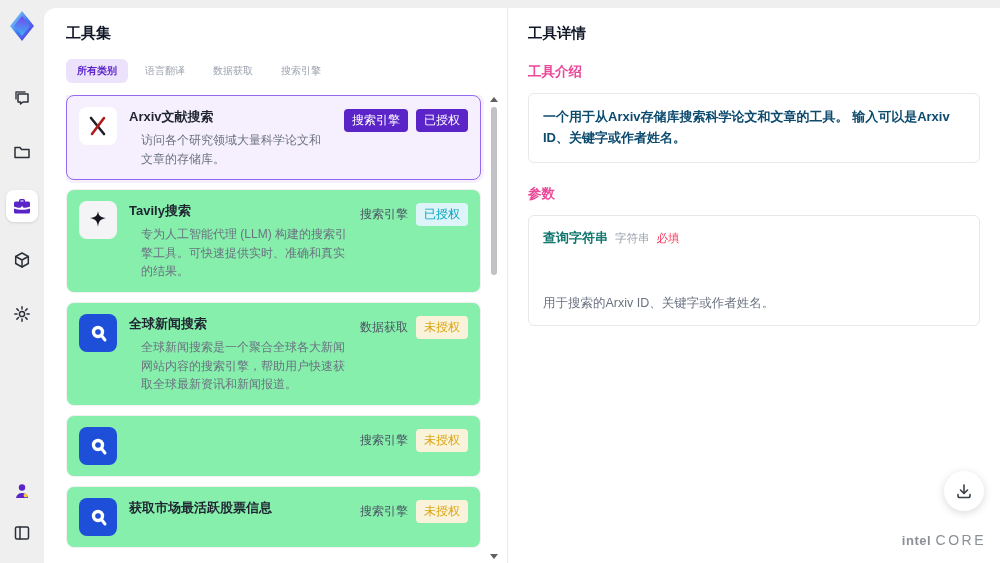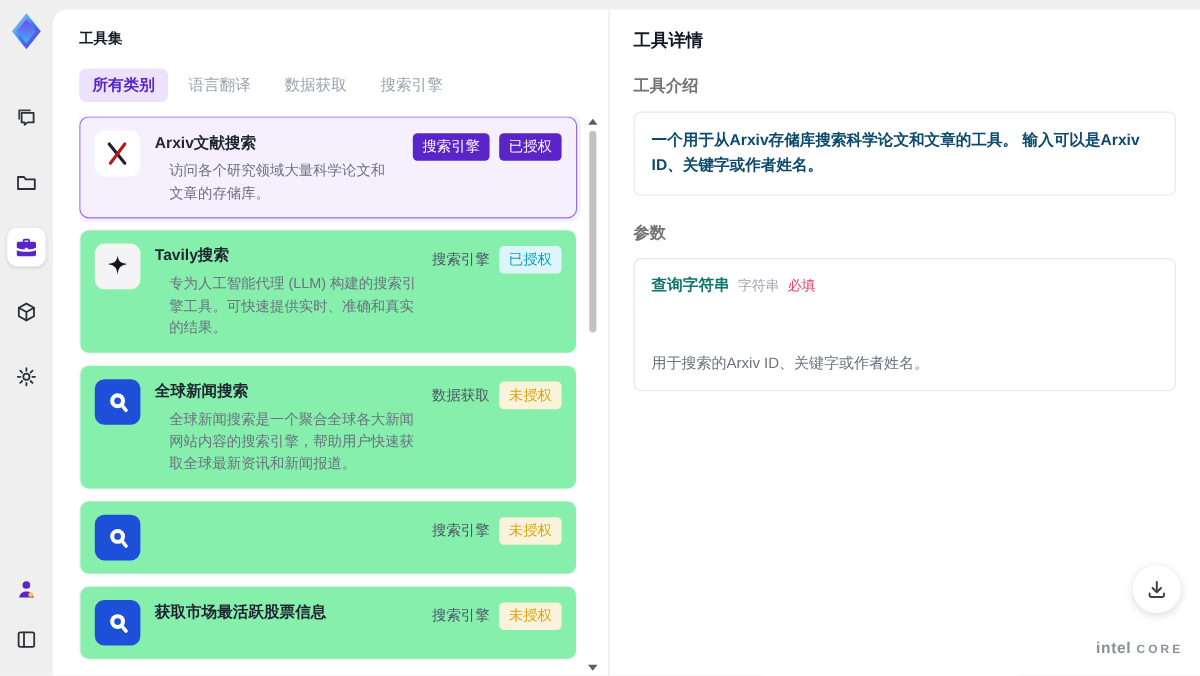--- a/index.html
+++ b/index.html
@@ -18,23 +18,23 @@
   .rail-spacer { flex:1; }
   .rail-bottom { display:flex; flex-direction:column; gap:10px; align-items:center; margin-bottom:14px; }
 
   
   .main { position:absolute; left:44px; top:8px; right:0; bottom:0;
     background:#ffffff; border-top-left-radius:12px; display:flex; overflow:hidden; }
 
   
   .panel-left { width:464px; flex:0 0 464px; border-right:1px solid #e9e9ee;
     padding:16px 0 0 22px; display:flex; flex-direction:column; overflow:hidden; }
-  .panel-title { font-size:12px; font-weight:bold; color:#111827; margin-bottom:16px; }
+  .panel-title { font-size:15px; font-weight:bold; color:#111827; margin-bottom:16px; }
   .tabs { display:flex; gap:6px; margin-bottom:12px; }
-  .tab { font-size:13px; color:#9ca3af; padding:5px 11px; border-radius:6px; cursor:pointer; white-space:nowrap; }
+  .tab { font-size:10px; color:#9ca3af; padding:5px 11px; border-radius:6px; cursor:pointer; white-space:nowrap; }
   .tab.active { color:var(--accent-deep); background:var(--tab-active-bg); font-weight:bold; }
 
   .list-wrap { position:relative; flex:1; overflow:hidden; padding-right:26px; }
   .tool-list { display:flex; flex-direction:column; gap:9px; }
   .card { display:flex; align-items:flex-start; gap:12px; padding:11px 12px;
     border:1px solid #f1f1f4; border-radius:8px; background:#86efac; cursor:pointer; }
   .card.selected { background:var(--selected-bg); border:1.5px solid var(--selected-border);
     box-shadow:0 0 0 3px rgba(124,58,237,.08); }
   .tool-icon { width:38px; height:38px; border-radius:8px; flex:0 0 38px;
     display:flex; align-items:center; justify-content:center; background:#f4f4f6; overflow:hidden; }
@@ -54,37 +54,37 @@
   .vscroll { position:absolute; right:8px; top:0; bottom:2px; width:10px; }
   .vs-arrow { width:0; height:0; border-left:4px solid transparent; border-right:4px solid transparent; margin:2px auto; cursor:pointer; }
   .vs-up   { border-bottom:5px solid #606060; }
   .vs-down { border-top:5px solid #606060; position:absolute; bottom:0; left:1px; }
   .vs-thumb { position:absolute; top:12px; left:2px; width:6px; height:168px;
     background:#c2c2c6; border-radius:3px; cursor:pointer; }
 
   
   .panel-right { flex:1; padding:16px 20px 0 20px; position:relative; }
   .detail-title { font-size:14.5px; font-weight:bold; color:#111827; margin-bottom:20px; }
-  .section-head { font-size:13.5px; font-weight:bold; color:#737373; margin-bottom:12px; }
+  .section-head { font-size:13.5px; font-weight:bold; color:#ec4899; margin-bottom:12px; }
   .info-box { border:1px solid #e7e7ec; border-radius:6px; background:#fff;
     padding:13px 14px; font-size:13px; color:#0c4a6e; line-height:1.6; margin-bottom:22px;font-weight:bold; }
   .param-box { border:1px solid #e7e7ec; border-radius:6px; background:#fff; padding:13px 14px; }
   .param-head { display:flex; align-items:baseline; gap:7px; margin-bottom:9px; }
   .param-name { font-size:13px; font-weight:bold; color:#0f766e; }
   .param-type { font-size:11.5px; color:#9ca3af; }
   .param-req  { font-size:11.5px; color:var(--required-red); }
   .param-desc { font-size:12.5px; color:#6b7280;margin-top:48px; }
 
   
   .fab { position:absolute; right:16px; bottom:52px; width:40px; height:40px; border-radius:50%;
     background:#ffffff; box-shadow:0 2px 8px rgba(0,0,0,.15); display:flex;
     align-items:center; justify-content:center; cursor:pointer; }
   .brand { position:absolute; right:14px; bottom:14px; text-align:center; color:#8b8f98; line-height:1.1; }
   .brand .b1 { font-size:13px; font-weight:bold; letter-spacing:.5px; }
-  .brand .b2 { font-size:10px; letter-spacing:2.5px; font-weight:bold; }
+  .brand .b2 { font-size:14px; letter-spacing:2.5px; font-weight:normal; }
   svg { display:block; }
 </style>
 </head>
 <body>
 
 <div class="rail">
   <div class="rail-logo">
     <svg width="30" height="32" viewBox="0 0 30 32">
       <defs>
         <linearGradient id="g1" x1="0" y1="0" x2="1" y2="1">

